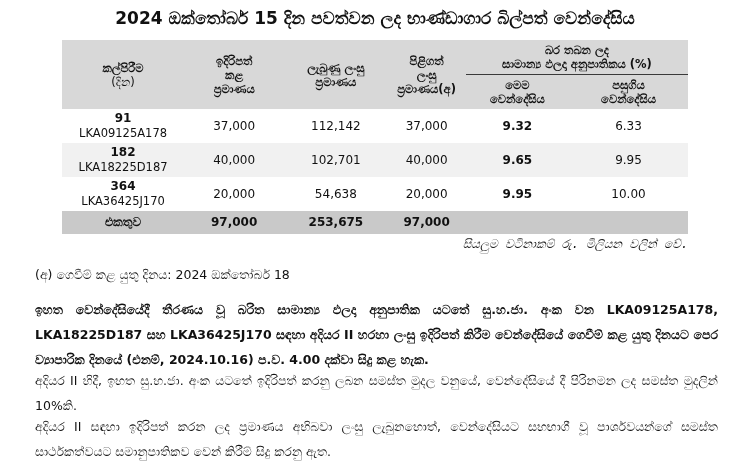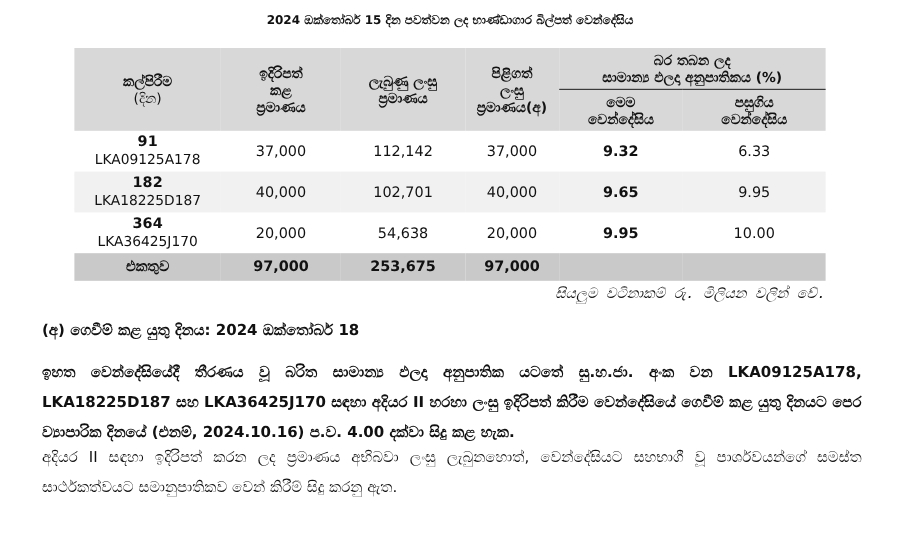--- a/index.html
+++ b/index.html
@@ -10,21 +10,21 @@
     --rule:#3a3a3a;
   }
   html,body{margin:0;padding:0;}
   body{
     width:750px;height:461px;overflow:hidden;background:#ffffff;
     color:var(--text);
     font-family:"DejaVu Sans","Liberation Sans",sans-serif;
   }
   .title{
     margin-top:8px;text-align:center;font-weight:700;
-    font-size:10px;line-height:20px;
+    font-size:17px;line-height:20px;
   }
   .tablewrap{width:626px;margin:12px 0 0 62px;}
   table{width:100%;border-collapse:collapse;table-layout:fixed;}
   thead th{
     background:var(--header-bg);font-weight:700;font-size:11.5px;
     line-height:14px;padding:3px 2px;text-align:center;vertical-align:middle;
     white-space:pre-line;
   }
   th.maturity-th{white-space:normal;}
   th.maturity-th .sub{font-weight:400;}
@@ -36,21 +36,21 @@
   .days{font-weight:700;font-size:12px;line-height:15px;}
   .isin{font-size:11.5px;line-height:15px;}
   tr.stripe{background:var(--row-stripe);margin-left:45px;}
   tr.total{background:var(--total-bg);}
   tr.total td{font-weight:700;padding:4px 4px;height:auto;}
   td.bold{font-weight:700;}
   .units-note{
     width:626px;margin:3px 0 0 62px;text-align:right;
     font-style:italic;font-size:12px;line-height:16px;font-family:Liberation Mono, monospace;
   }
-  .footnote{margin:13px 32px 0 35px;font-weight:700;font-size:12.5px;line-height:17px;}
+  .footnote{margin:13px 32px 0 35px;font-weight:400;font-size:12.5px;line-height:17px;}
   .paras{margin:14px 32px 0 35px;font-size:12.5px;line-height:25px;text-align:justify;}
   .paras p{margin:0;}
   .paras p + p{margin-top:-4px;}
   .p-bold{font-weight:700;}
 </style>
 </head>
 <body>
 
 <div class="title">2024 ඔක්තෝබර් 15 දින පවත්වන ලද භාණ්ඩාගාර බිල්පත් වෙන්දේසිය</div>
 
@@ -133,14 +133,15 @@
     </tbody>
   </table>
 </div>
 
 <div class="units-note">සියලුම වටිනාකම් රු. මිලියන වලින් වේ.</div>
 
 <div class="footnote">(අ) ගෙවීම් කළ යුතු දිනය: 2024 ඔක්තෝබර්  18</div>
 
 <div class="paras">
   <p class="p-bold">ඉහත වෙන්දේසියේදී තීරණය වූ බරිත සාමාන්‍ය ඵලදා අනුපාතික යටතේ සු.හ.ජා. අංක වන LKA09125A178, LKA18225D187 සහ LKA36425J170 සඳහා අදියර II හරහා ලංසු ඉදිරිපත් කිරීම වෙන්දේසියේ ගෙවීම් කළ යුතු දිනයට පෙර ව්‍යාපාරික දිනයේ (එනම්, 2024.10.16) ප.ව. 4.00 දක්වා සිදු කළ හැක.</p>
+  <p>අදියර II හිදී, ඉහත සු.හ.ජා. අංක යටතේ ඉදිරිපත් කරනු ලබන සමස්ත මුදල වනුයේ, වෙන්දේසියේ දී පිරිනමන ලද සමස්ත මුදලින් 10%කි.</p>
   <p>අදියර II සඳහා ඉදිරිපත් කරන ලද ප්‍රමාණය අභිබවා ලංසු ලැබුනහොත්, වෙන්දේසියට සහභාගී වූ පාර්ශවයන්ගේ සමස්ත සාර්ථකත්වයට සමානුපාතිකව වෙන් කිරීම් සිදු කරනු ඇත.</p>
 </div>
 
 </body></html>

